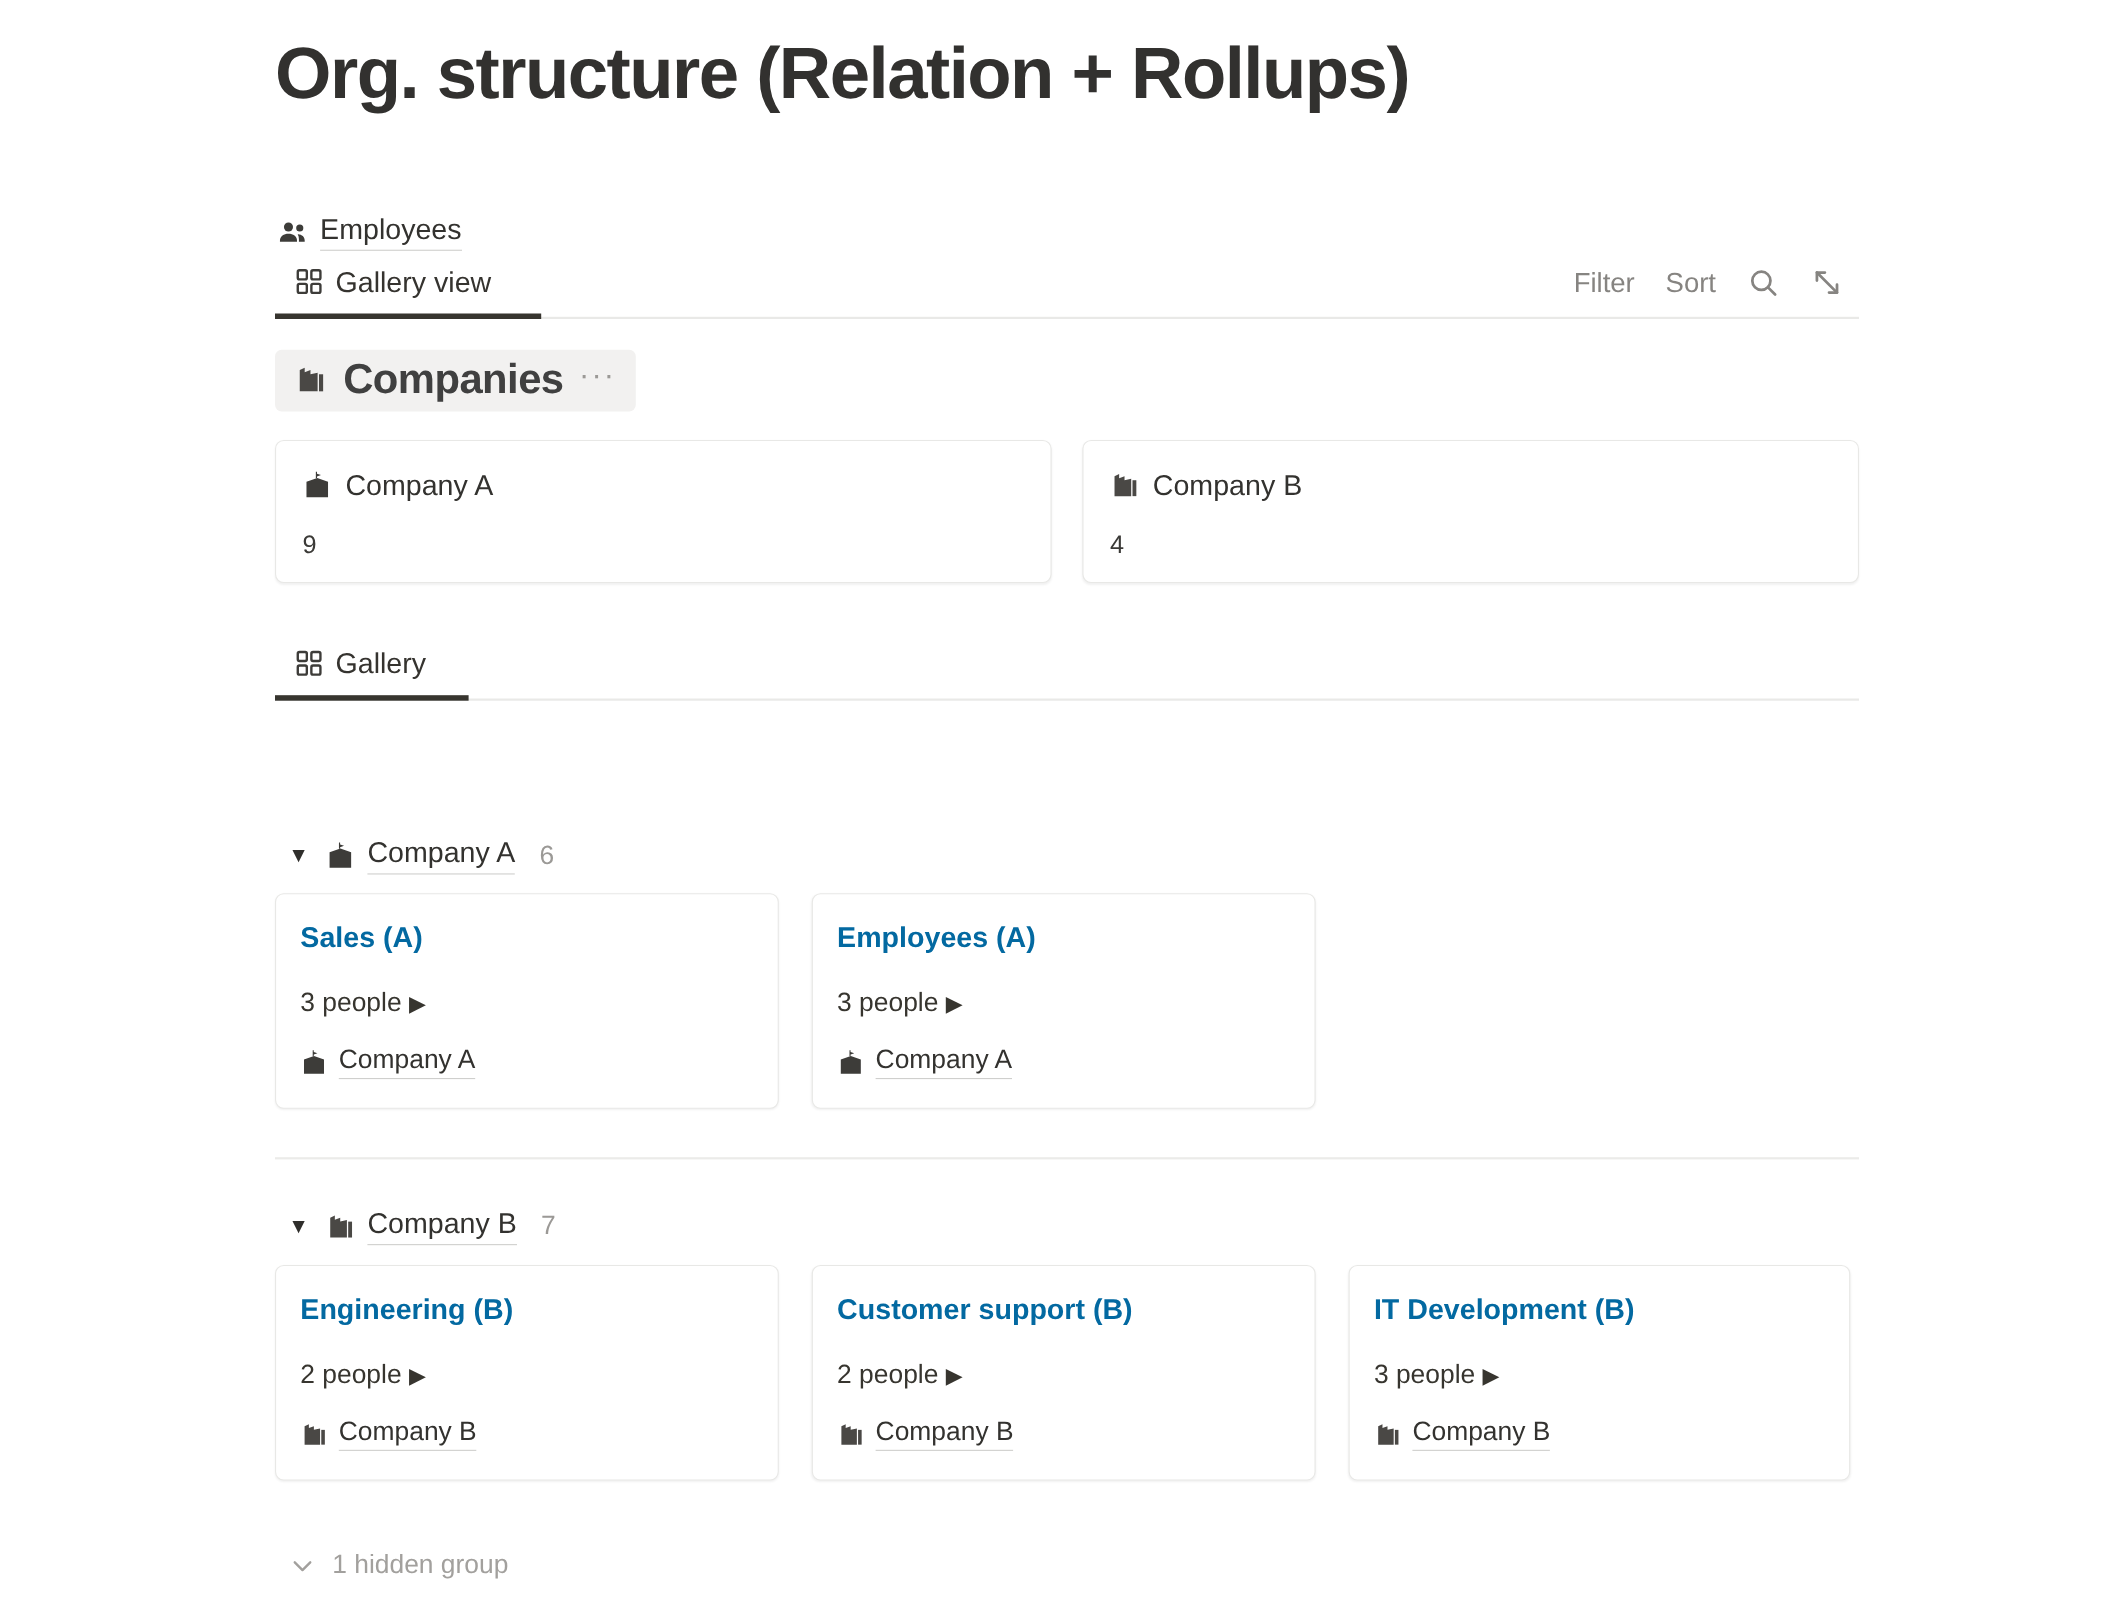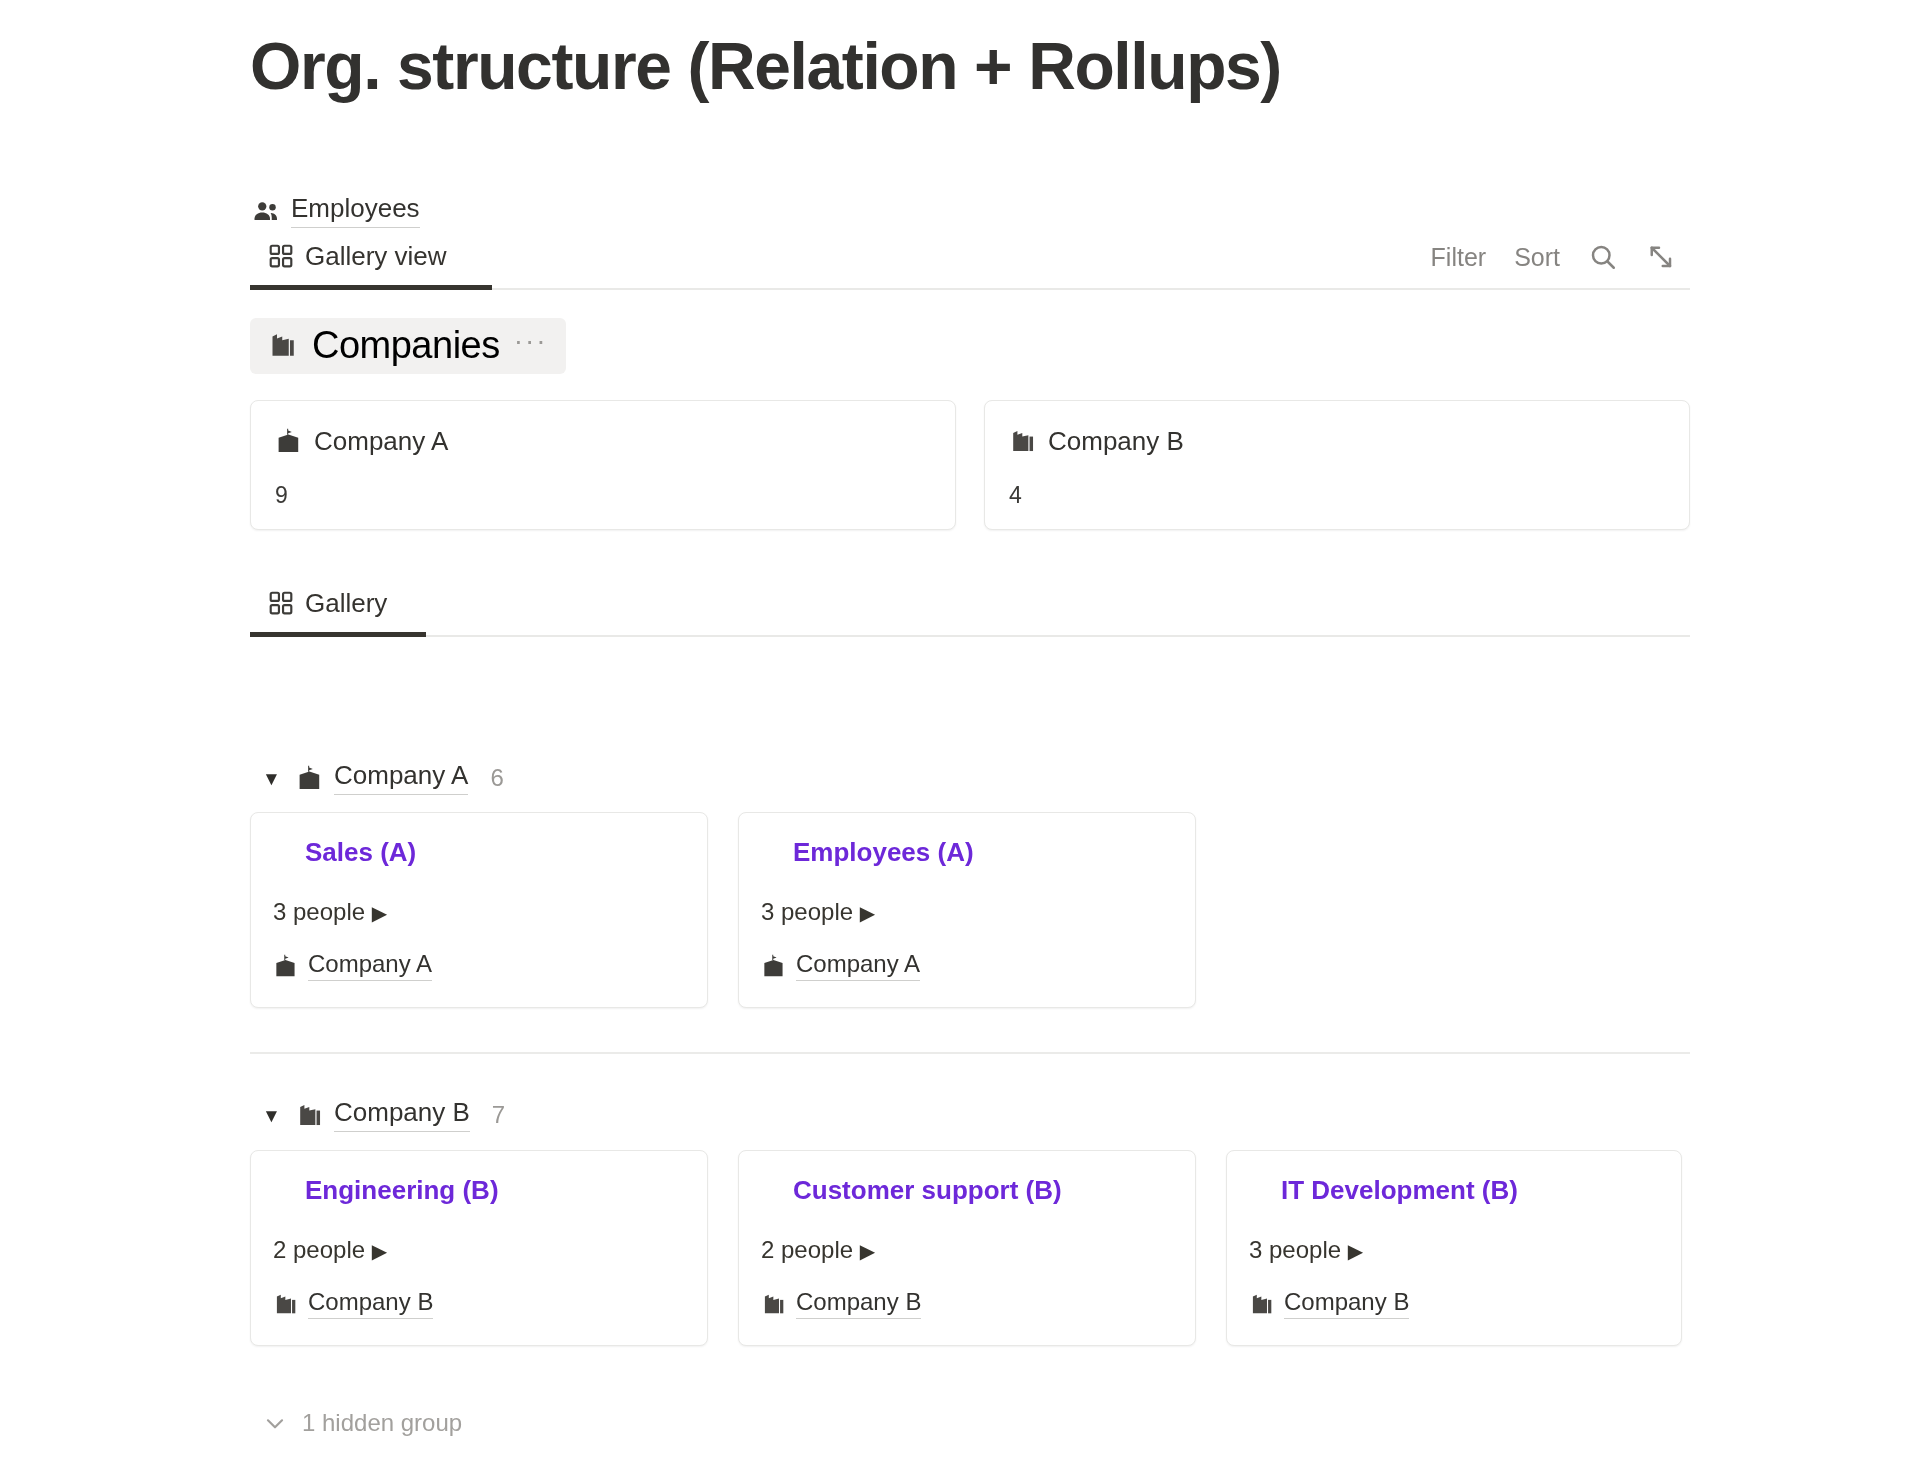--- a/index.html
+++ b/index.html
@@ -115,22 +115,22 @@
     align-items: center;
     gap: 14px;
     background: #f2f1f0;
     border-radius: 6px;
     padding: 8px 18px 10px 18px;
     height: 56px;
   }
   .section-pill.plain { background: transparent; padding-left: 16px; }
   .section-pill .sec-title {
     font-size: 38px;
-    font-weight: 400;
-    color: #000000;
+    font-weight: 700;
+    color: #404040;
     letter-spacing: -0.5px;
     line-height: 1;
   }
   .dots-menu {
     color: #9b9996;
     font-size: 28px;
     letter-spacing: 2px;
     line-height: 1;
     padding-bottom: 9px;
   }
@@ -163,24 +163,23 @@
     color: #3b3a37;
     line-height: 1;
   }
 
   .card-dept { height: 196px; }
   .dept-title {
     position: absolute;
     left: 22px; top: 26px;
     font-size: 26px;
     font-weight: 700;
-    color: #6d28d9;
+    color: #0369a1;
     line-height: 1;
     white-space: nowrap;
-    margin-left: 32px;
   }
   .dept-people {
     position: absolute;
     left: 22px; top: 87px;
     font-size: 24px;
     color: #37352f;
     line-height: 1;
     white-space: nowrap;
   }
   .dept-people .tri { font-size: 20px; }

